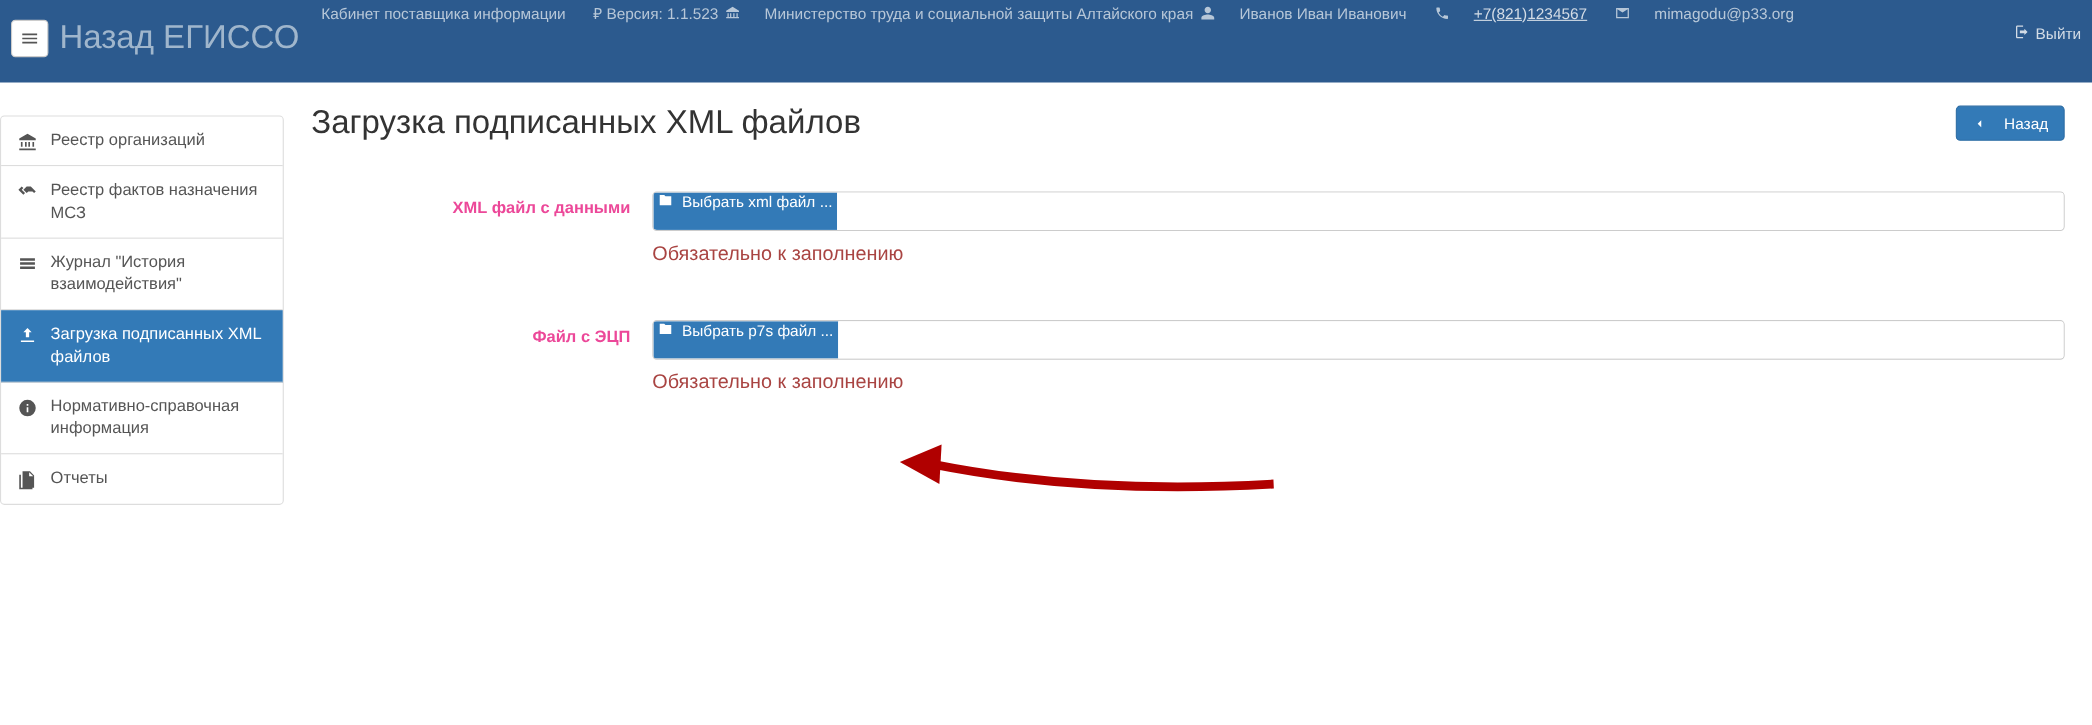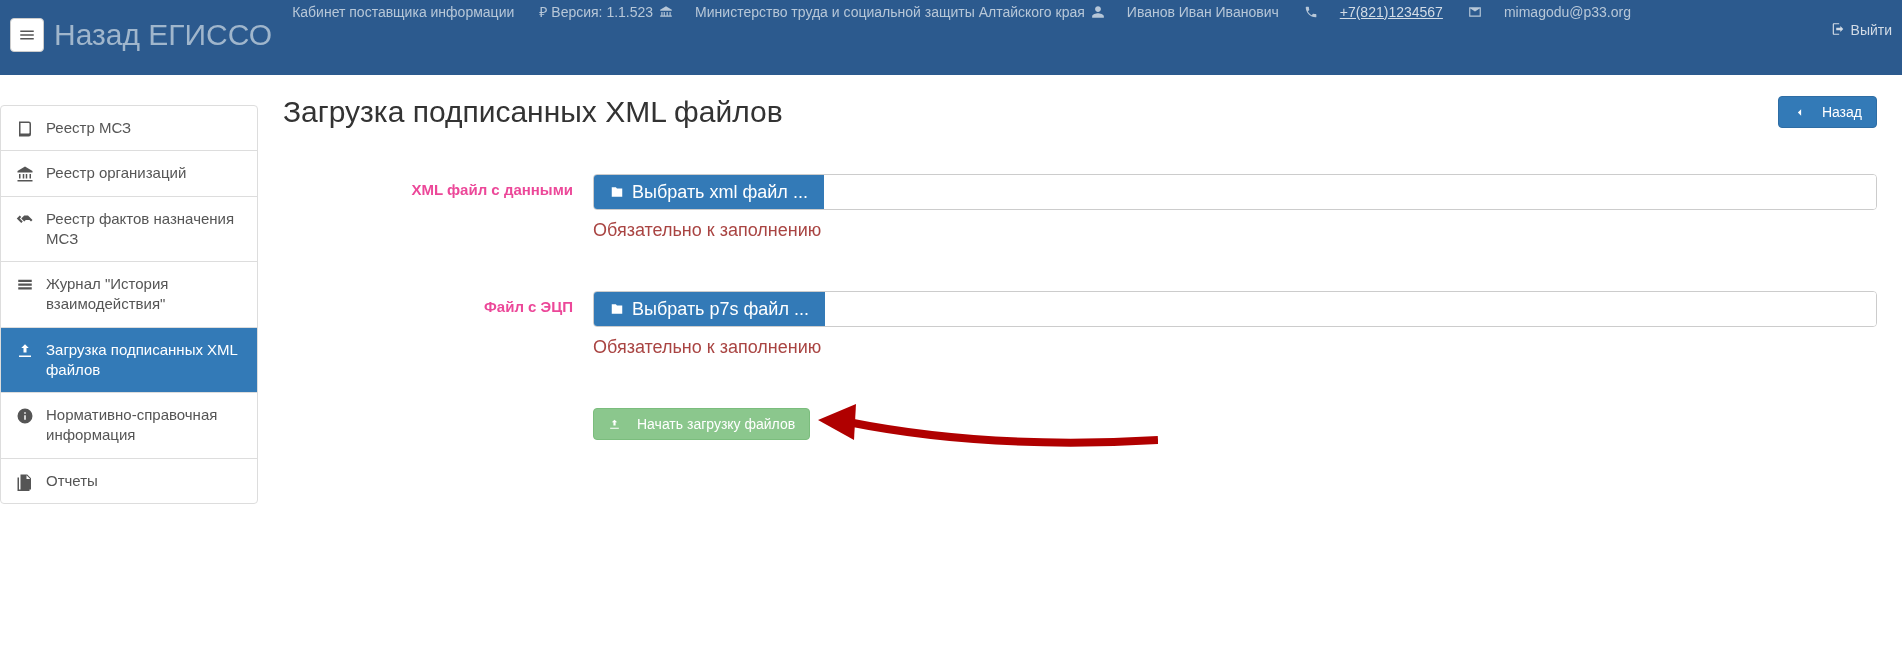--- a/index.html
+++ b/index.html
@@ -133,26 +133,25 @@
     display: flex;
     border: 1px solid #ccc;
     border-radius: 4px;
     overflow: hidden;
     height: 36px;
   }
   .file-btn {
     background: #337ab7;
     color: #fff;
     border: none;
-    padding: 0 16px;
-    display: flex;
-    align-items: center;
+    padding: 0 4px;
+    display: flex;
     gap: 8px;
     cursor: pointer;
-    font-size: 18px;
+    font-size: 14px;
   }
   .file-btn svg { width: 14px; height: 14px; fill: currentColor; }
   .file-display {
     flex: 1;
     background: #fff;
   }
   .help-text {
     color: #a94442;
     font-size: 18px;
     margin-top: 10px;
@@ -210,26 +209,20 @@
   <div class="logout">
     <svg class="icon-sm" viewBox="0 0 24 24">
         <path d="M16 17l5-5-5-5v3H9v4h7v3zM14 2H5c-1.1 0-2 .9-2 2v16c0 1.1.9 2 2 2h9v-2H5V4h9V2z"></path>
       </svg>
     <span>Выйти</span>
   </div>
 </div>
 
 <div class="layout">
   <div class="sidebar">
-    <div class="sidebar-item">
-      <svg class="nav-icon" viewBox="0 0 24 24">
-          <path d="M4 2h13a3 3 0 013 3v14a3 3 0 01-3 3H4V2zm2 2v14h11a1 1 0 001-1V5a1 1 0 00-1-1H6z"></path>
-        </svg>
-      <span>Реестр МСЗ</span>
-    </div>
     <div class="sidebar-item">
       <svg class="nav-icon" viewBox="0 0 24 24">
           <path d="M12 2L2 8v2h20V8L12 2zM4 12h2v6H4v-6zm5 0h2v6H9v-6zm4 0h2v6h-2v-6zm5 0h2v6h-2v-6zM2 20h20v2H2v-2z"></path>
         </svg>
       <span>Реестр организаций</span>
     </div>
     <div class="sidebar-item">
       <svg class="nav-icon" viewBox="0 0 24 24">
           <path d="M11 6l-4 4 4 4 2-2h5l2 2 2-2-6-6h-5zm-8 6l4-4-2-2-4 4 2 2 4 4 2-2-4-4z"></path>
         </svg>
@@ -304,26 +297,20 @@
         </div>
         <div class="help-text">Обязательно к заполнению</div>
       </div>
     </div>
 
     <div class="spacer"></div>
 
     <div class="form-row">
       <div class="form-label-col"></div>
       <div class="form-control-col" style="position:relative;">
-        <button class="btn btn-success">
-          <svg viewBox="0 0 24 24">
-              <path d="M12 3l5 5h-3v6h-4V8H7l5-5zM4 18h16v2H4v-2z"></path>
-            </svg>
-          <span>Начать загрузку файлов</span>
-        </button>
         <svg class="arrow" style="left:225px; top:-8px;" width="340" height="60" viewBox="0 0 340 60">
           <path d="M 340 40 Q 170 50 30 22" stroke="#b00000" stroke-width="8" fill="none"></path>
           <polygon points="0,20 38,4 36,40" fill="#b00000"></polygon>
         </svg>
       </div>
     </div>
 
   </div>
 </div>
 

